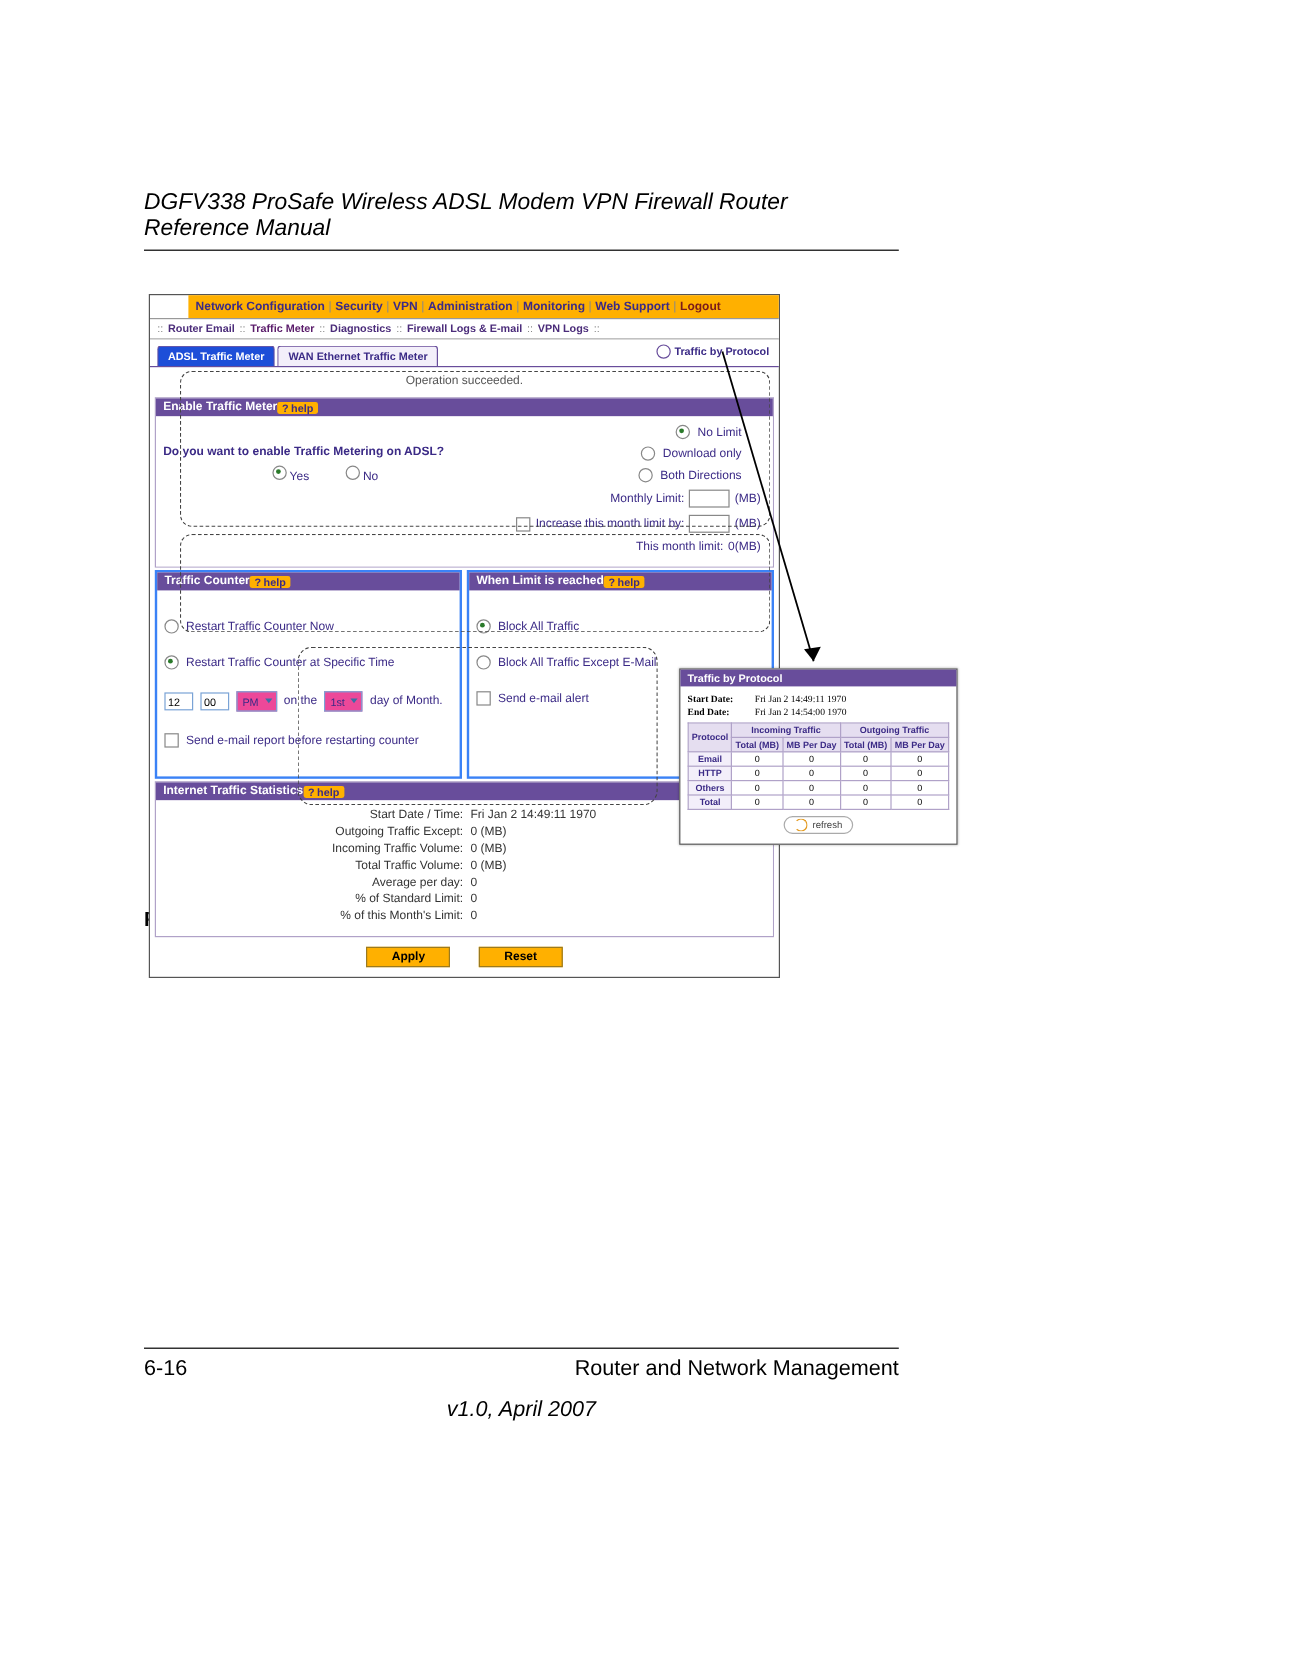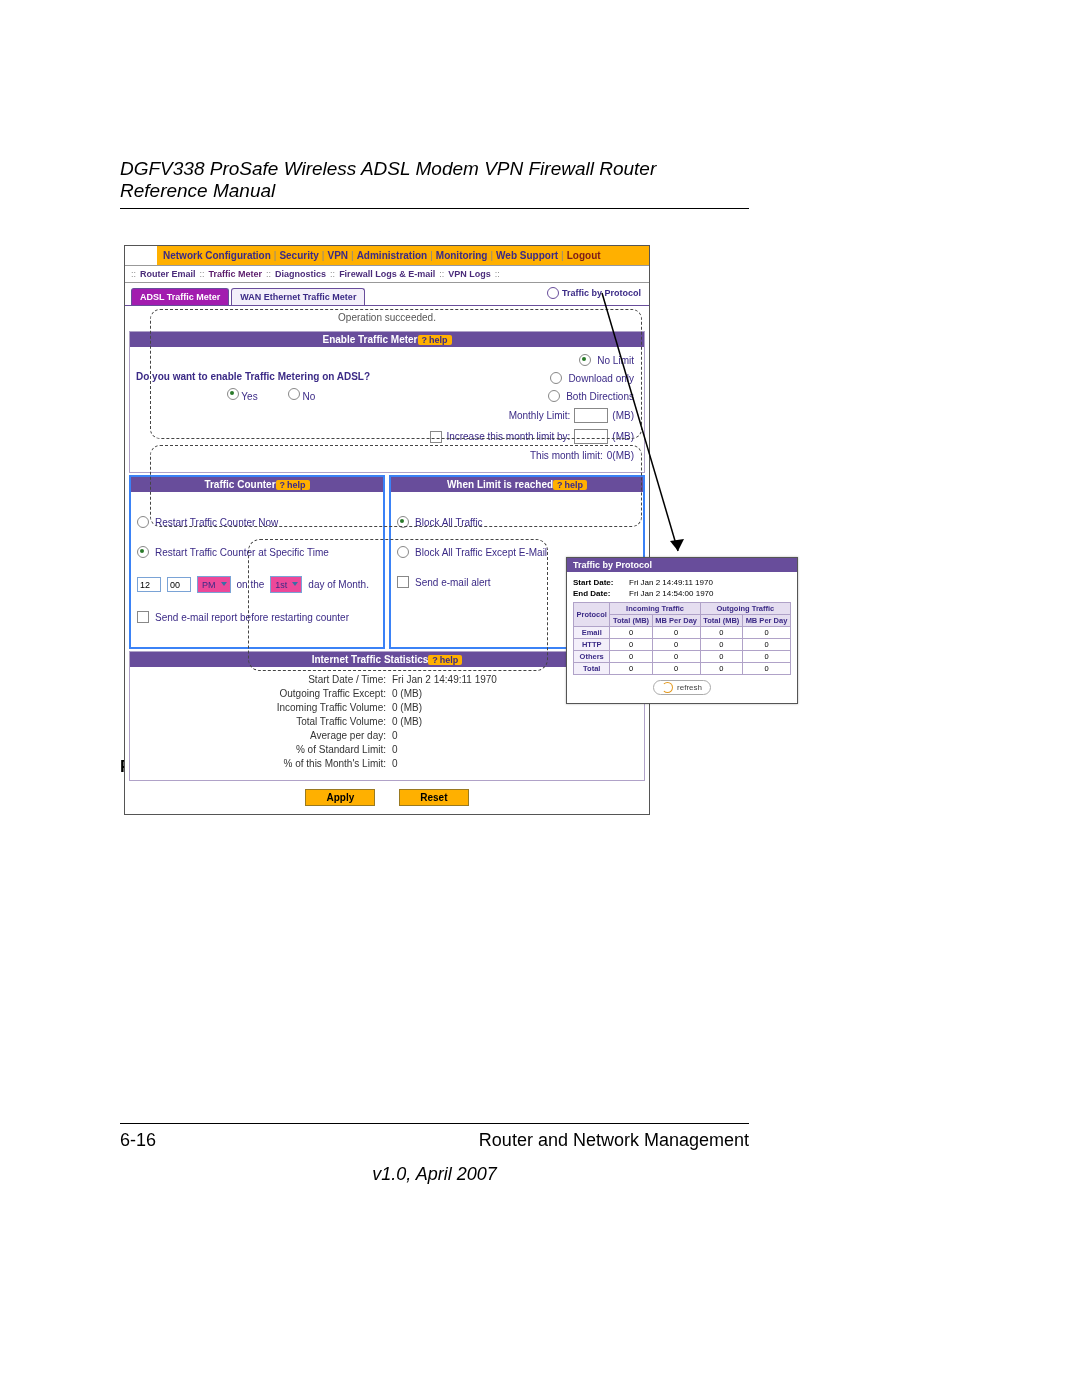--- a/index.html
+++ b/index.html
@@ -84,21 +84,21 @@
   }
   .tab {
     padding: 3px 8px;
     border: 1px solid #684d9b;
     border-bottom: none;
     margin-right: 2px;
     background: #f3effa;
     color: #3b2a86;
     border-radius: 3px 3px 0 0;
   }
-  .tab.active { background: #a21caf; color: #fff; }
+  .tab.active { background: #1d4ed8; color: #fff; }
   .tbp-link {
     position: absolute;
     right: 8px;
     top: 4px;
     font-size: 9px;
     color: #3b2a86;
     font-weight: bold;
     display: flex;
     align-items: center;
     gap: 3px;
@@ -117,41 +117,41 @@
     border: 1px solid #b0a2c8;
   }
   .panel-head {
     background: #684d9b;
     color: #fff;
     font-size: 10px;
     font-weight: bold;
     padding: 2px 6px;
     display: flex;
     align-items: center;
-    justify-content: center;
+    justify-content: flex-start;
   }
   .help-badge {
     background: #ffb000;
     color: #3b2a86;
     font-size: 9px;
     padding: 0 4px;
     border-radius: 2px;
     font-weight: bold;
     display: inline-flex;
     align-items: center;
     gap: 2px;
   }
   .panel-body { padding: 4px 6px 8px 6px; background:#fff; }
   .two-col { display: flex; gap: 4px; margin: 2px 4px; }
   .col { flex: 1; border: 2px solid #3b82f6; }
   .q-label { color:#3b2a86; font-weight:bold; font-size:10px; padding-top:20px; }
   .radio-row { display:flex; gap:30px; margin-top:6px; font-size:10px; color:#3b2a86; justify-content:center;}
   .right-limits { font-size:10px; color:#3b2a86; }
   .right-limits .row { display:flex; align-items:center; gap:4px; margin:3px 0; justify-content:flex-end;}
-  .right-limits .opt-row { display:flex; align-items:center; gap:6px; margin:3px 0; padding-left:0;}
+  .right-limits .opt-row { display:flex; align-items:center; gap:6px; margin:3px 16px; padding-left:0;}
   .mini-input { width:28px; height:13px; border:1px solid #888; background:#fff; font-size:9px; padding:0 2px; }
   .select { border:1px solid #7aa3d6; background:#ec4899; font-size:9px; height:15px; display:inline-flex; align-items:center; padding:0 14px 0 4px; position:relative;}
   .select::after{content:"";position:absolute;right:3px;top:5px;width:0;height:0;border-left:3px solid transparent;border-right:3px solid transparent;border-top:4px solid #3b6ea5;}
   .chk { width:10px; height:10px; border:1px solid #888; display:inline-block; background:#fff;}
   .radio { width:10px; height:10px; border:1px solid #888; border-radius:50%; display:inline-block; background:#fff; position:relative;}
   .radio.sel::after{content:"";position:absolute;left:2px;top:2px;width:4px;height:4px;border-radius:50%;background:#2a7a2a;}
   .tc-body { font-size:10px; color:#3b2a86; padding:6px; }
   .tc-body .row{ display:flex; align-items:center; gap:6px; margin:18px 0;}
   .stats { font-size:10px; color:#333; }
   .stats .srow{ display:flex; margin:3px 0; }
@@ -164,21 +164,21 @@
     left:446px;
     top:312px;
     width:230px;
     background:#fff;
     border:1px solid #555;
     font-size:8px;
     box-shadow:0 0 2px rgba(0,0,0,0.3);
   }
   .popup-head { background:#684d9b; color:#fff; font-weight:bold; font-size:9px; padding:2px 6px;}
   .popup-body { padding:4px 6px 6px 6px;}
-  .popup .meta{ display:flex; font-size:8px; margin:2px 0;}
+  .popup .meta{ display:flex; font-size:8px; margin:2px 0;font-family:Liberation Serif, serif;}
   .popup .meta .l{ width:56px; font-weight:bold;}
   .ptable { width:100%; border-collapse:collapse; font-size:7.5px; margin-top:4px;}
   .ptable th, .ptable td { border:1px solid #b0a2c8; padding:1px 2px; text-align:center;}
   .ptable th { background:#e5def0; font-weight:bold; color:#3b2a86;}
   .ptable .rowhead { font-weight:bold; color:#3b2a86; background:#f3effa;}
   .refresh-row{ text-align:center; padding:5px 0 2px 0;}
   .refresh-btn{ display:inline-flex; align-items:center; gap:4px; border:1px solid #aaa; border-radius:8px; padding:1px 8px; font-size:8px; color:#444;}
   .refresh-btn .ric{ width:9px; height:9px; border:1.5px solid #e39a20; border-radius:50%; border-left-color:transparent; display:inline-block;}
   
   .dashbox { position:absolute; border:1.5px dashed #444; pointer-events:none;}

